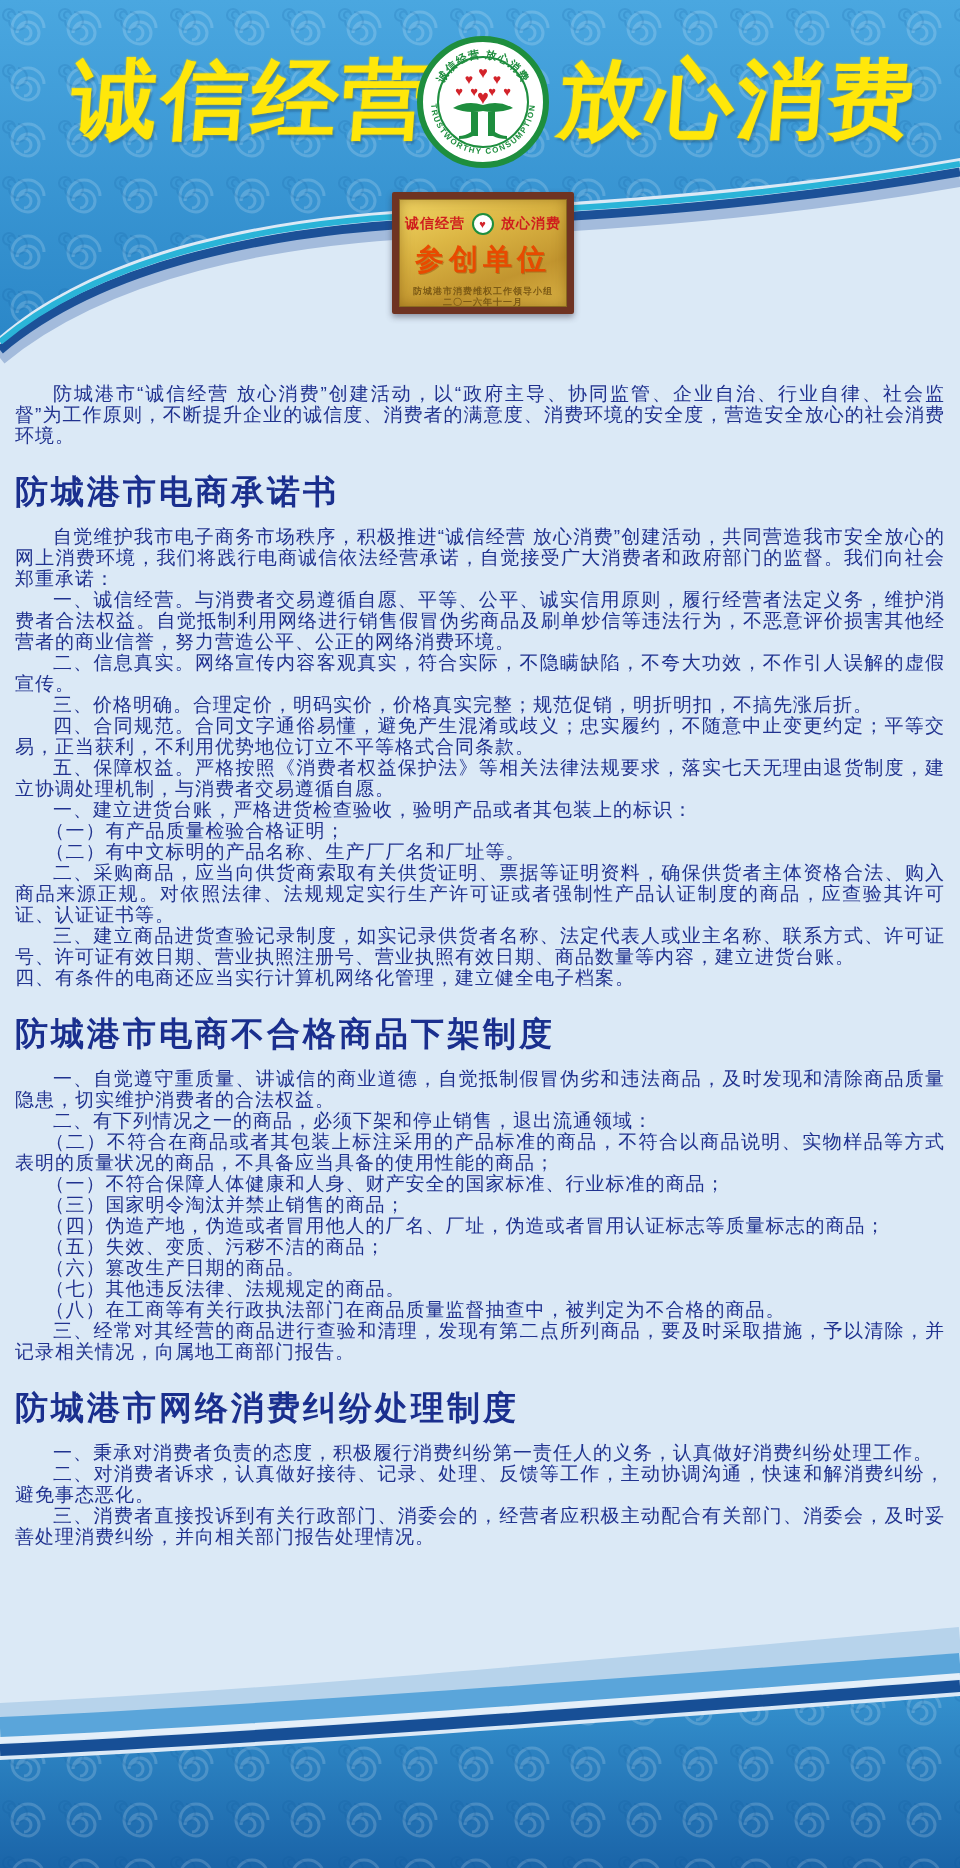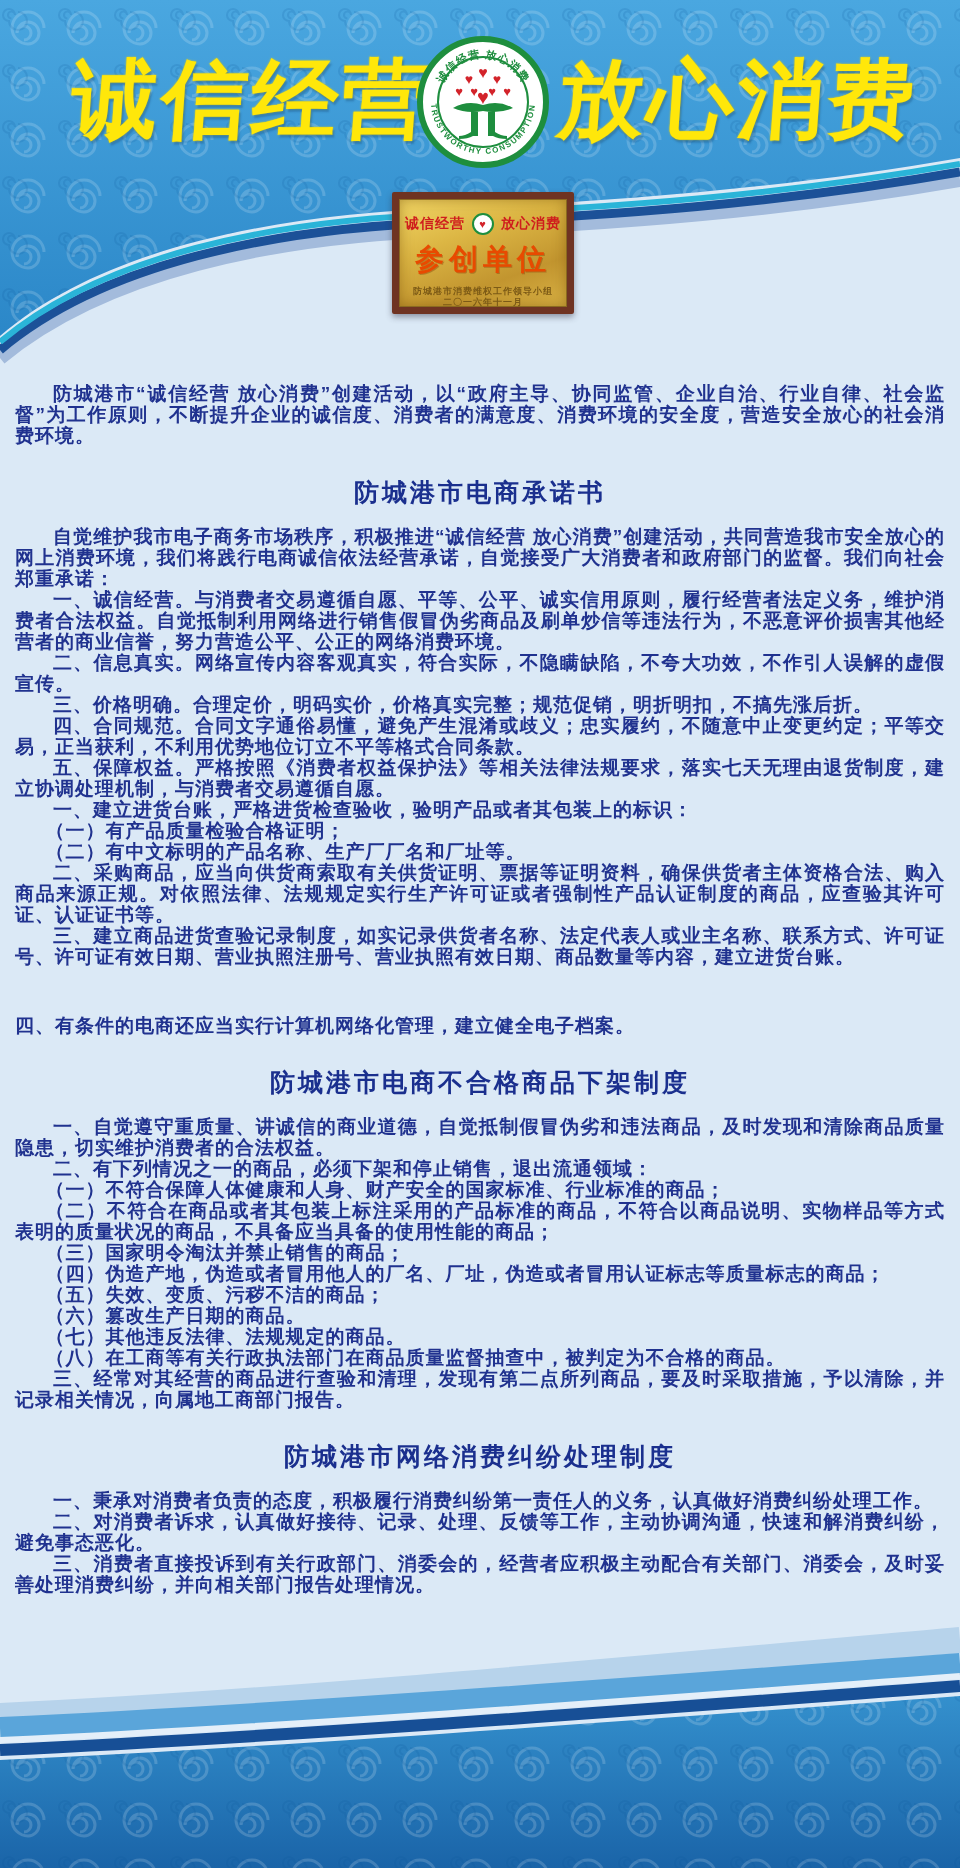--- a/index.html
+++ b/index.html
@@ -25,27 +25,27 @@
     display:flex;flex-direction:column;align-items:center;box-sizing:border-box;padding-top:14px;}
   .plaque-row{display:flex;align-items:center;gap:7px;font-size:14px;font-weight:bold;color:#cf1d1d;letter-spacing:1px;}
   .plaque-logo{width:22px;height:22px;border-radius:50%;background:#fff;border:2px solid #1e8e3e;
     display:flex;align-items:center;justify-content:center;font-size:11px;color:#d3232a;box-sizing:border-box;}
   .plaque-title{margin-top:5px;font-size:29px;font-weight:bold;color:#e84a00;letter-spacing:5px;
     text-shadow:1px 1px 0 rgba(120,50,0,.35);}
   .plaque-small{margin-top:6px;font-size:9px;line-height:11px;font-weight:bold;color:#7c5a16;text-align:center;letter-spacing:1px;}
 
   
   .content{position:absolute;left:15px;top:383px;width:930px;color:#20328f;}
-  .content p{margin:0;font-size:19px;line-height:21px;font-weight:bold;letter-spacing:1px;
+  .content p{margin:0;font-size:19px;line-height:21px;font-weight:normal;letter-spacing:1px;
     text-align:justify;}
   p.ind{text-indent:2em;}
   p.sub{text-indent:1.6em;}
-  p.ind0{text-indent:0;margin-top:48px;}
-  h2.stitle{margin:27px 0 15px;font-size:25px;line-height:38px;font-weight:bold;color:#1a2f8e;
-    text-align:center;letter-spacing:3px;}
+  p.ind0{text-indent:0;}
+  h2.stitle{margin:27px 0 15px;font-size:33px;line-height:38px;font-weight:bold;color:#1a2f8e;
+    letter-spacing:3px;}
 </style>
 </head>
 <body>
 
 <div id="page">
 
   <svg id="bg" width="960" height="1868" viewBox="0 0 960 1868" aria-hidden="true">
     <defs>
       <linearGradient id="hdrGrad" x1="0" y1="0" x2="0" y2="1">
         <stop offset="0" stop-color="#4aa7e0"></stop>
@@ -148,22 +148,22 @@
     <p class="ind">一、建立进货台账，严格进货检查验收，验明产品或者其包装上的标识：</p>
     <p class="sub">（一）有产品质量检验合格证明；</p>
     <p class="sub">（二）有中文标明的产品名称、生产厂厂名和厂址等。</p>
     <p class="ind">二、采购商品，应当向供货商索取有关供货证明、票据等证明资料，确保供货者主体资格合法、购入商品来源正规。对依照法律、法规规定实行生产许可证或者强制性产品认证制度的商品，应查验其许可证、认证证书等。</p>
     <p class="ind">三、建立商品进货查验记录制度，如实记录供货者名称、法定代表人或业主名称、联系方式、许可证号、许可证有效日期、营业执照注册号、营业执照有效日期、商品数量等内容，建立进货台账。</p>
     <p class="ind0">四、有条件的电商还应当实行计算机网络化管理，建立健全电子档案。</p>
 
     <h2 class="stitle">防城港市电商不合格商品下架制度</h2>
     <p class="ind">一、自觉遵守重质量、讲诚信的商业道德，自觉抵制假冒伪劣和违法商品，及时发现和清除商品质量隐患，切实维护消费者的合法权益。</p>
     <p class="ind">二、有下列情况之一的商品，必须下架和停止销售，退出流通领域：</p>
+    <p class="sub">（二）不符合在商品或者其包装上标注采用的产品标准的商品，不符合以商品说明、实物样品等方式表明的质量状况的商品，不具备应当具备的使用性能的商品；</p>
     <p class="sub">（一）不符合保障人体健康和人身、财产安全的国家标准、行业标准的商品；</p>
-    <p class="sub">（二）不符合在商品或者其包装上标注采用的产品标准的商品，不符合以商品说明、实物样品等方式表明的质量状况的商品，不具备应当具备的使用性能的商品；</p>
     <p class="sub">（三）国家明令淘汰并禁止销售的商品；</p>
     <p class="sub">（四）伪造产地，伪造或者冒用他人的厂名、厂址，伪造或者冒用认证标志等质量标志的商品；</p>
     <p class="sub">（五）失效、变质、污秽不洁的商品；</p>
     <p class="sub">（六）篡改生产日期的商品。</p>
     <p class="sub">（七）其他违反法律、法规规定的商品。</p>
     <p class="sub">（八）在工商等有关行政执法部门在商品质量监督抽查中，被判定为不合格的商品。</p>
     <p class="ind">三、经常对其经营的商品进行查验和清理，发现有第二点所列商品，要及时采取措施，予以清除，并记录相关情况，向属地工商部门报告。</p>
 
     <h2 class="stitle">防城港市网络消费纠纷处理制度</h2>
     <p class="ind">一、秉承对消费者负责的态度，积极履行消费纠纷第一责任人的义务，认真做好消费纠纷处理工作。</p>

